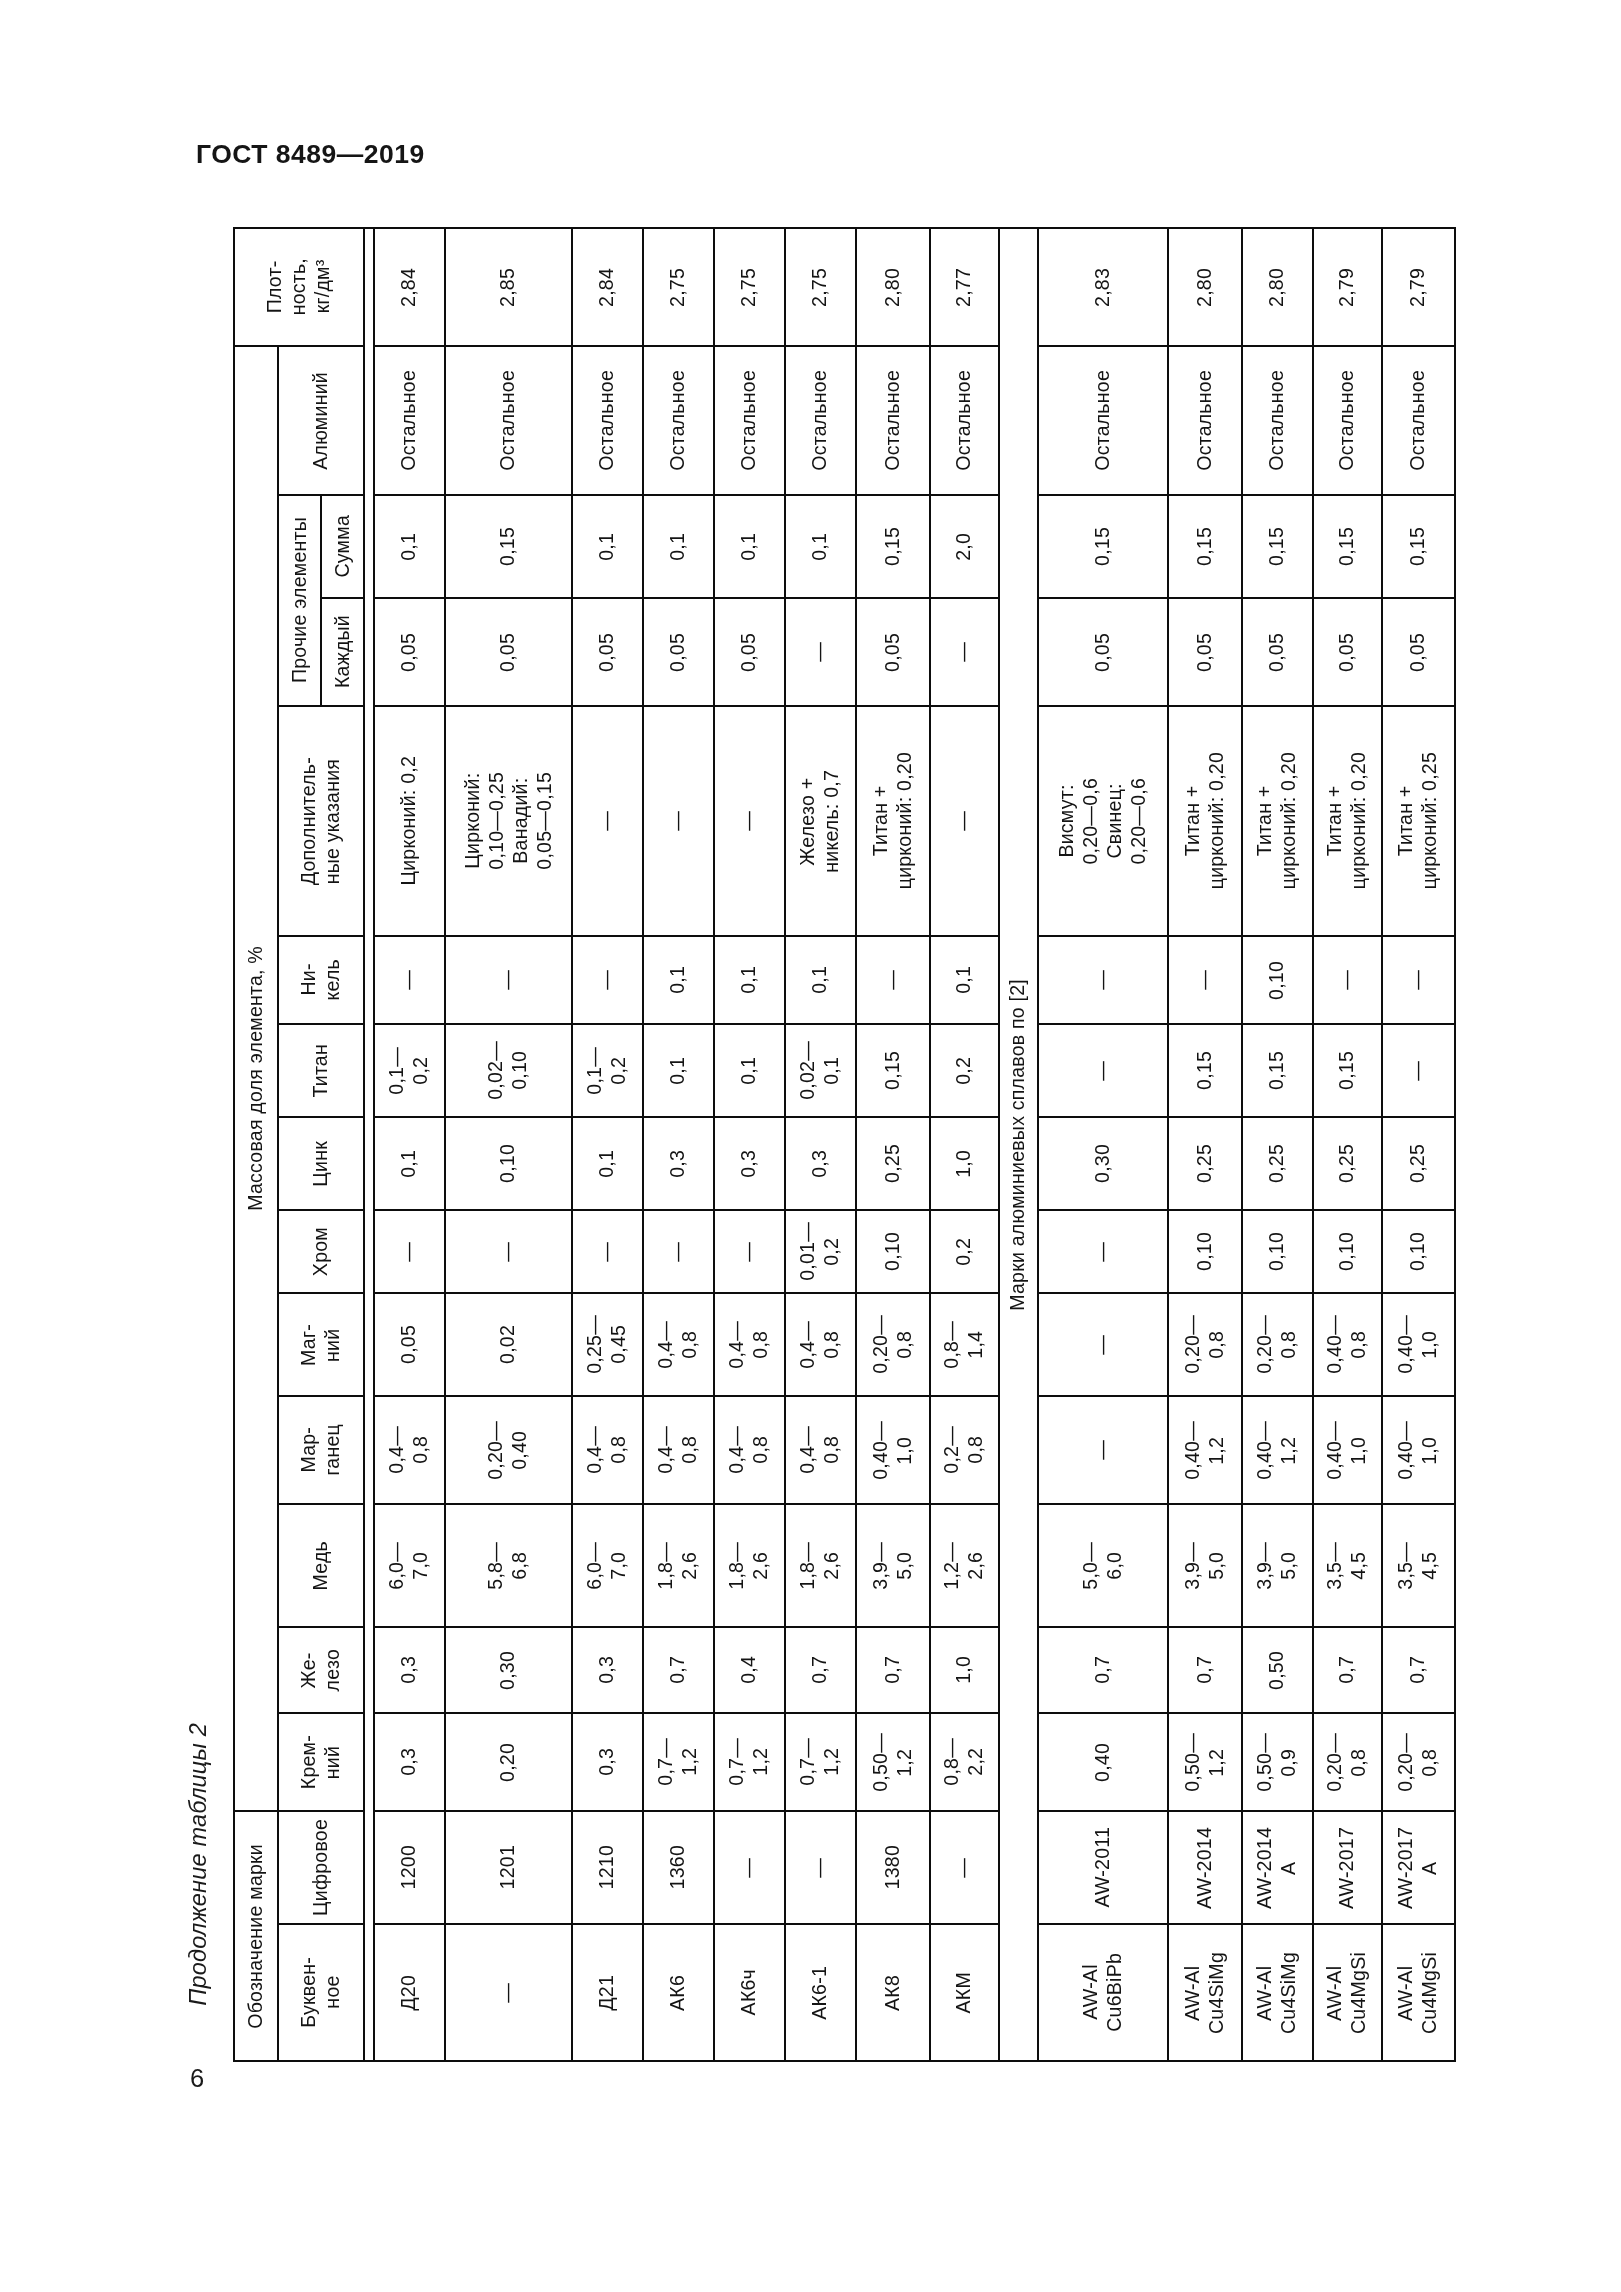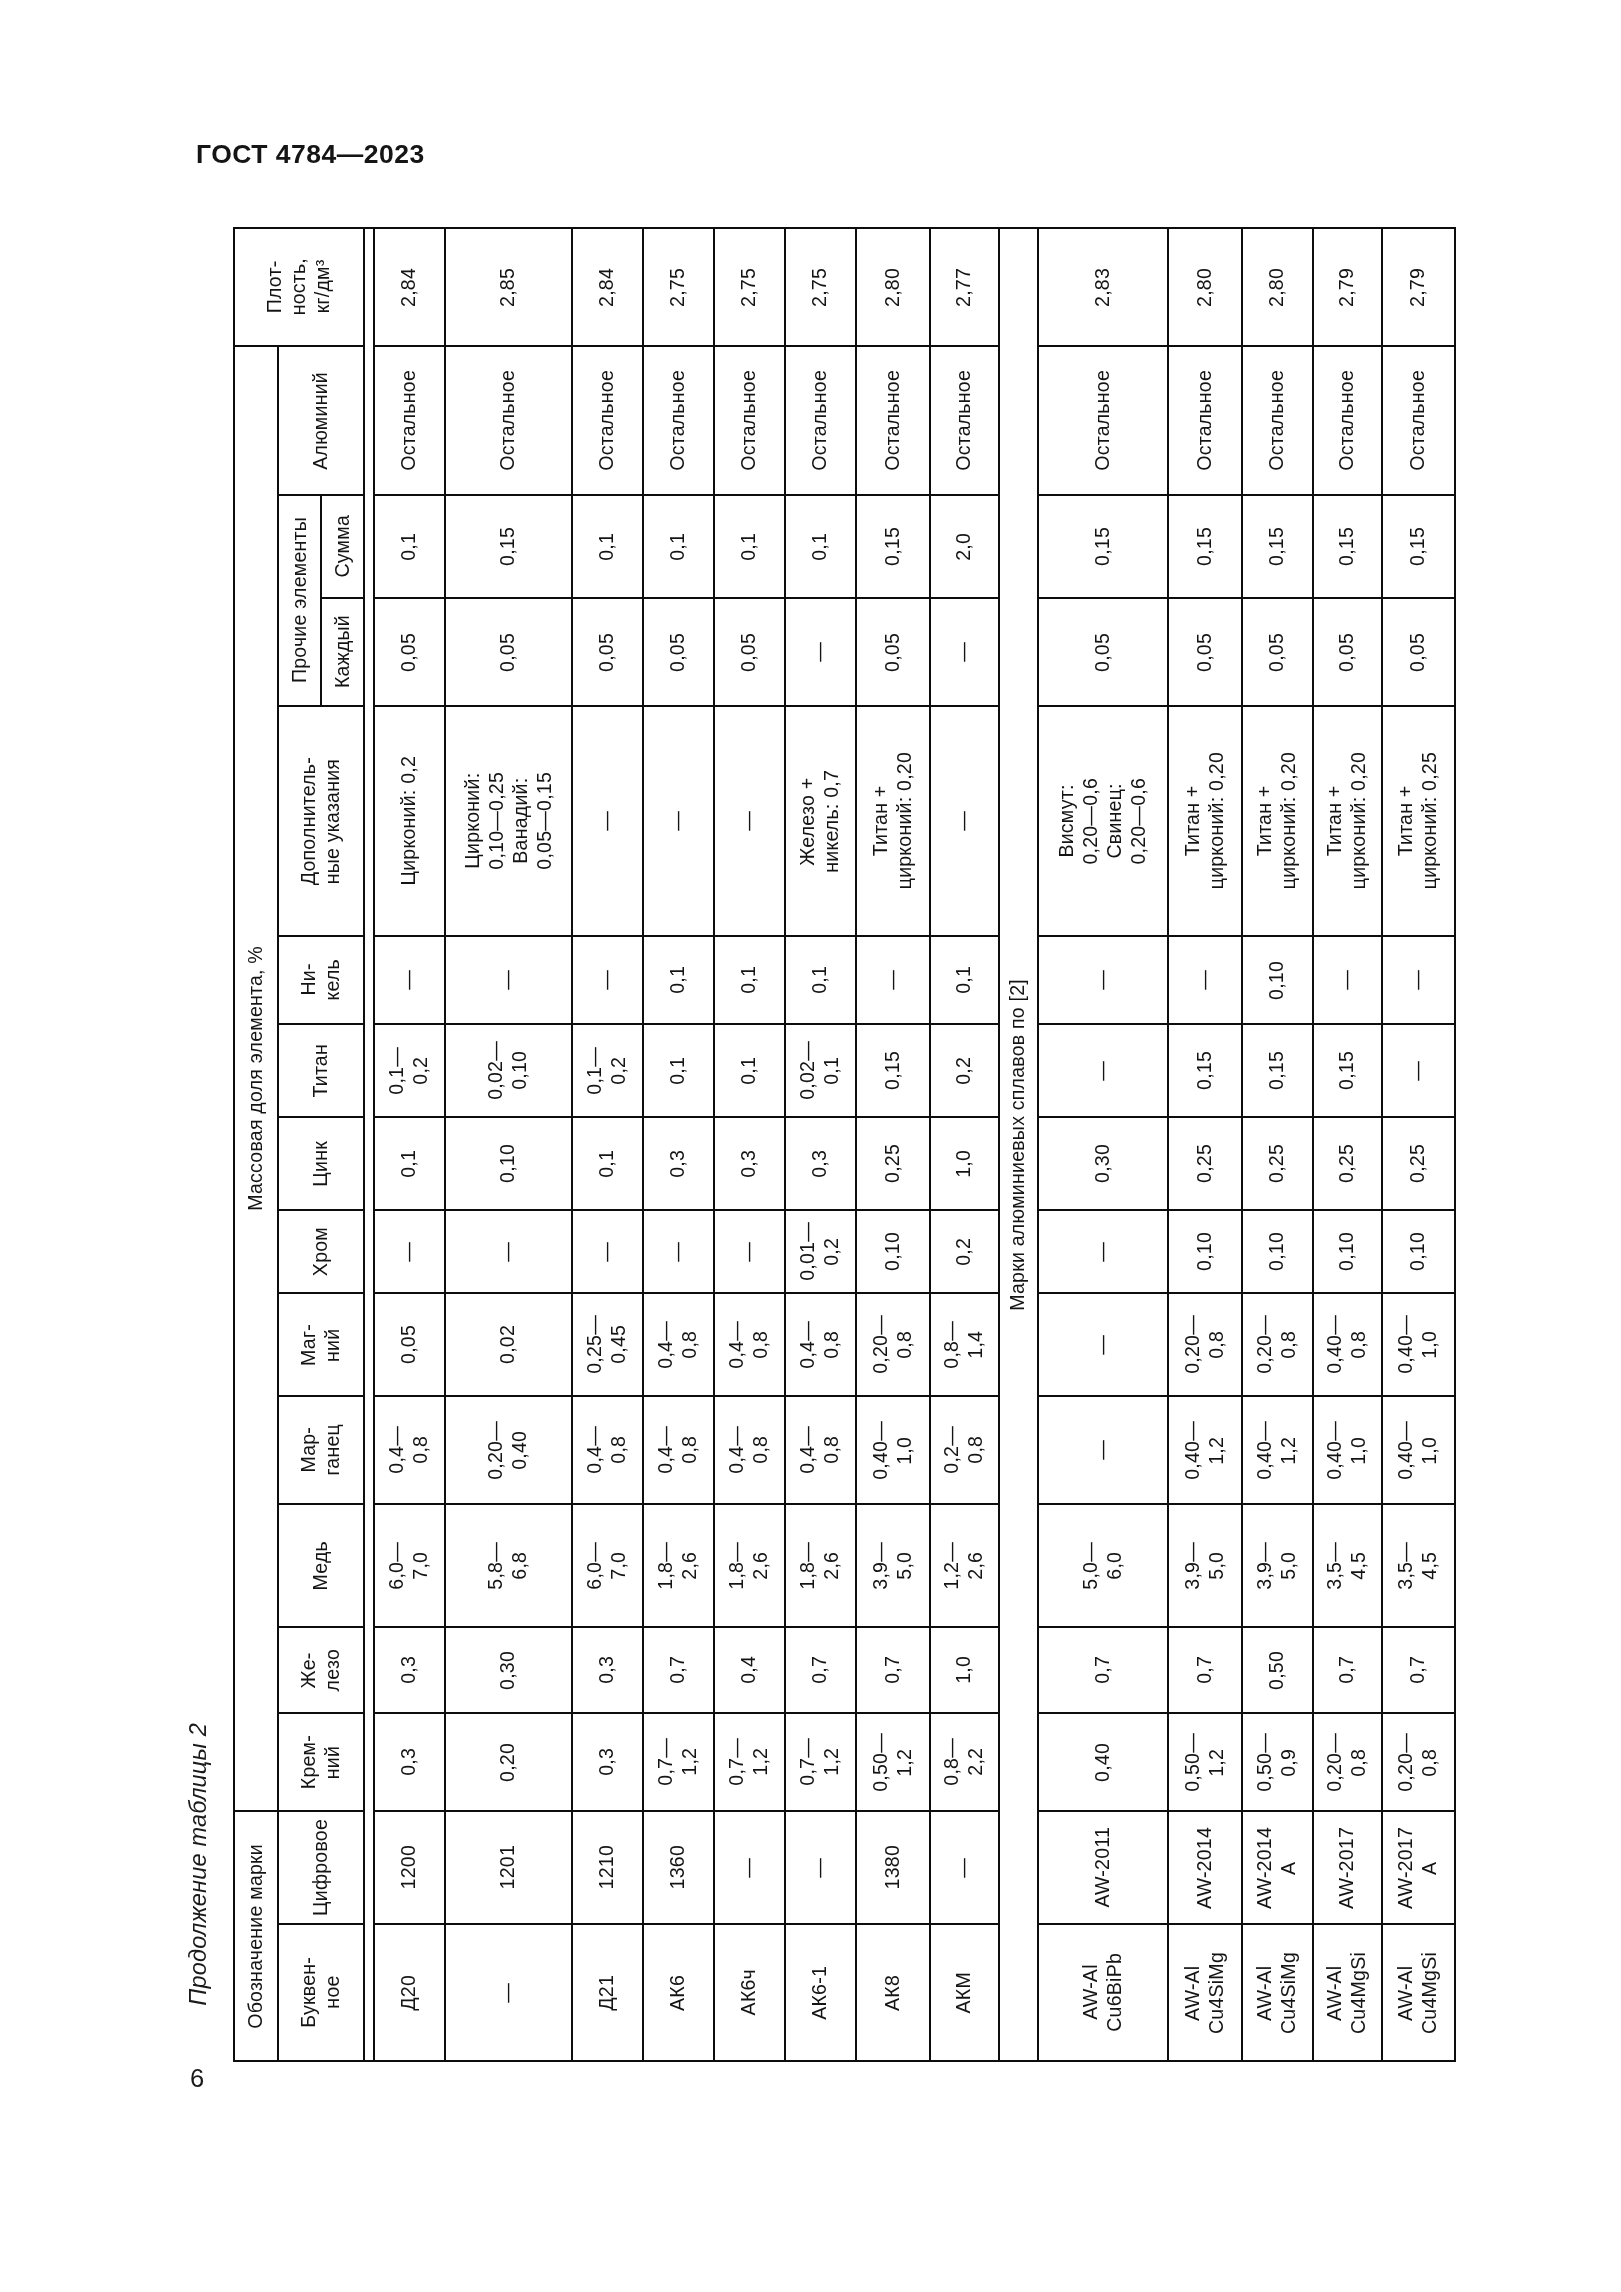--- a/index.html
+++ b/index.html
@@ -40,21 +40,21 @@
   }
   .caption .vtxt { font-size:23.5px; font-style:italic; color:#1a1a1a; }
   .page-number {
     position:absolute; left:190px; top:2064px; font-size:25.5px; color:#1a1a1a;
   }
 </style>
 </head>
 <body>
 
 <div class="page">
-  <div class="doc-header">ГОСТ 4784—2023</div>
+  <div class="doc-header">ГОСТ 8489—2019</div>
 
   <div class="caption">
     <span class="vtxt">Продолжение таблицы 2</span>
   </div>
 
   <div class="grid" id="grid">
       <div class="cell" style="grid-area: 1 / 1 / span 1 / span 3;">
         <span class="vtxt">Плот-
 ность,
 кг/дм³</span>

